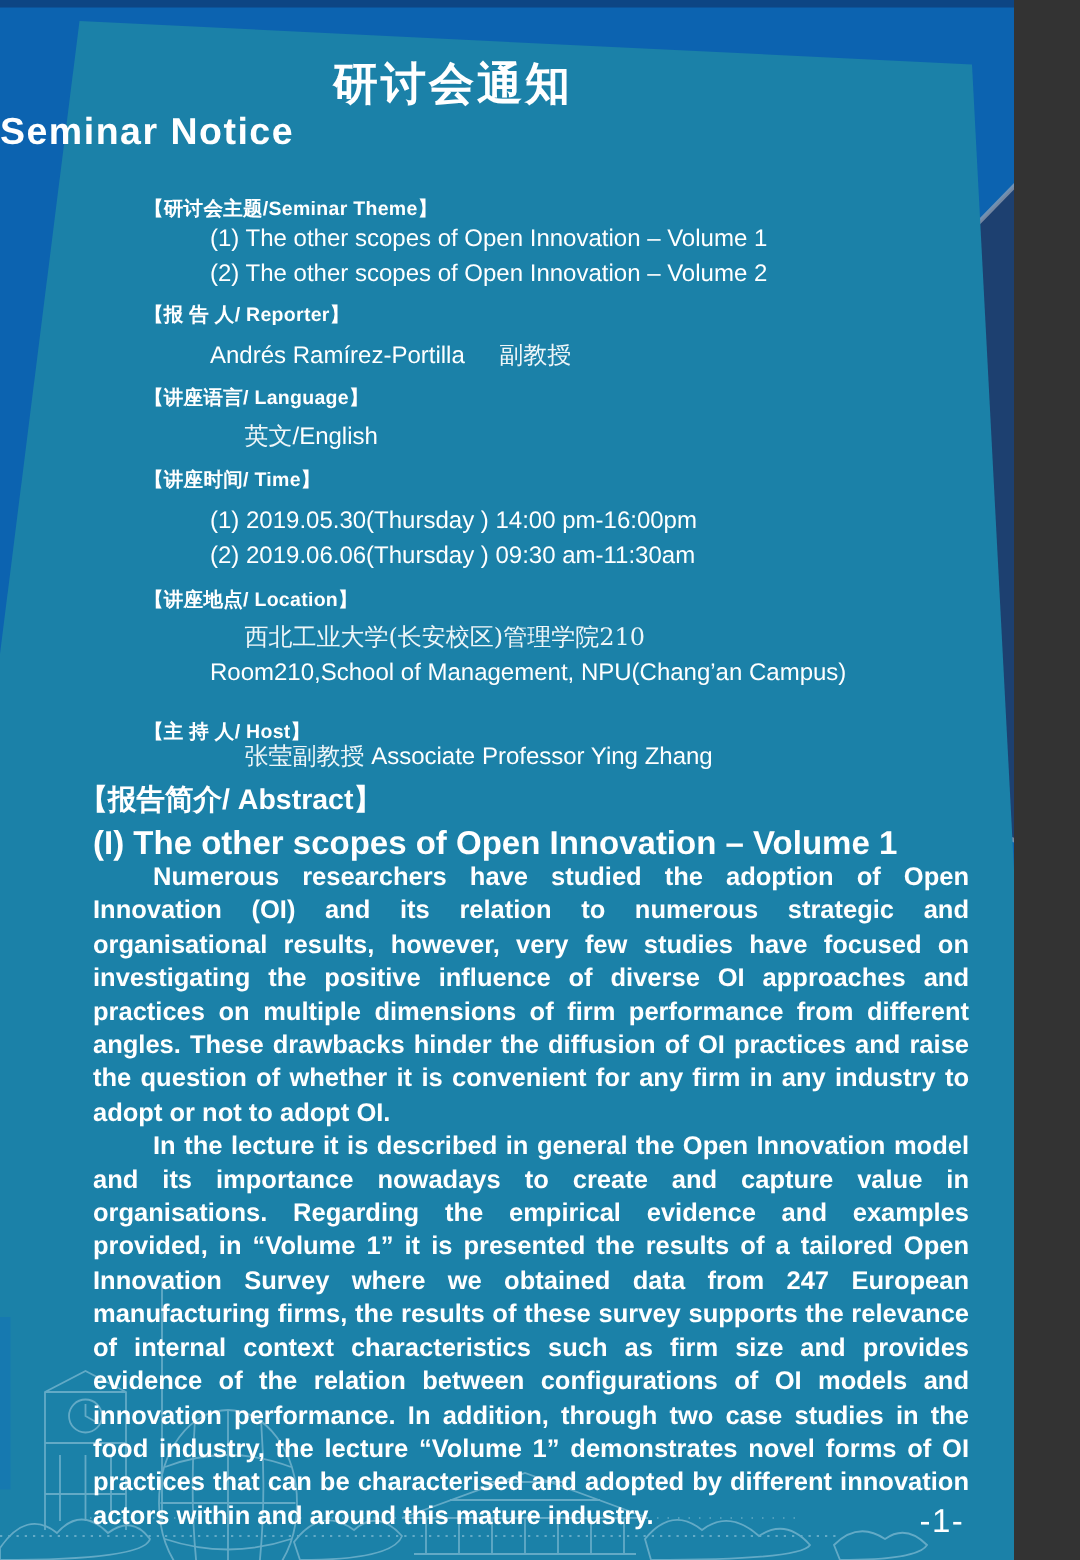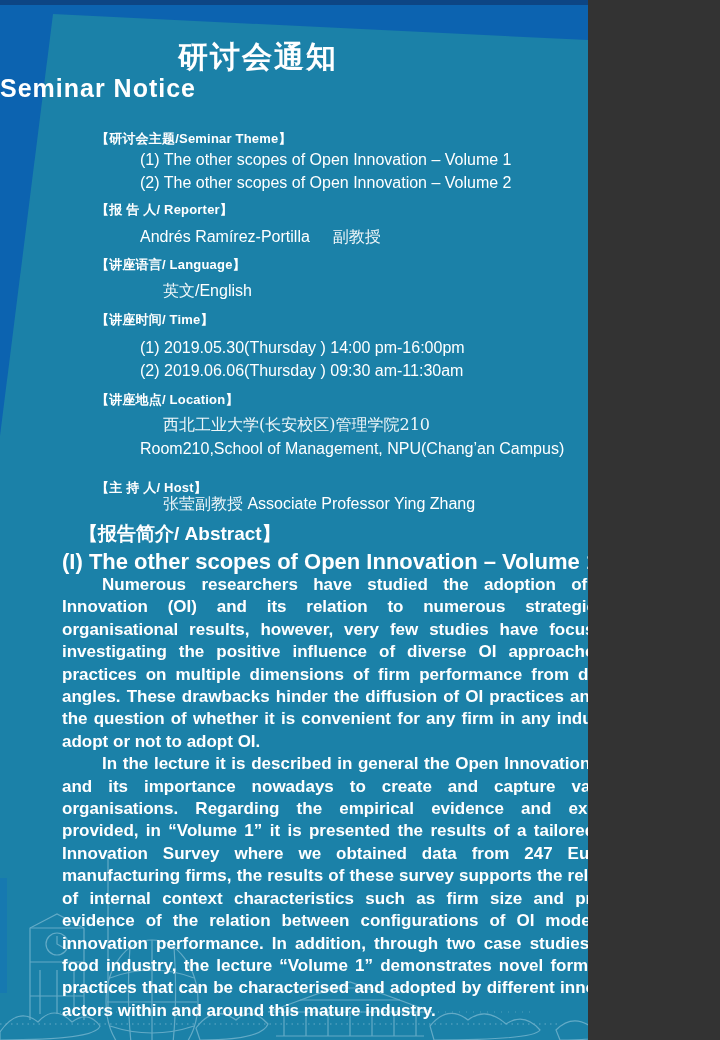--- a/index.html
+++ b/index.html
@@ -1,28 +1,28 @@
 <!DOCTYPE html>
 <html><head>
 <meta charset="utf-8">
 <style>
   html,body{margin:0;padding:0;background:#333;}
   .page{
-    position:relative;width:588px;height:1040px;overflow:hidden;
+    position:relative;width:676px;height:1040px;overflow:hidden;
     background:#1d4ed8;color:#ffffff;
     font-family:"Liberation Sans",sans-serif;
   }
   .bg-svg{position:absolute;left:0;top:0;width:720px;height:1040px;display:block;}
   .abs{position:absolute;}
   .title-zh{left:0;right:72px;top:40px;text-align:center;font-size:30px;font-weight:700;letter-spacing:2px;line-height:34px;}
   .title-en{left:0;right:72px;top:74px;text-align:left;font-size:25px;font-weight:700;letter-spacing:1px;line-height:28px;}
   .hdr{left:96px;font-size:13px;font-weight:700;line-height:24px;white-space:nowrap;letter-spacing:.2px;}
   .val{left:140px;font-size:16px;font-weight:400;line-height:22px;white-space:nowrap;}
   .cjk-serif{font-family:"DejaVu Serif","Liberation Serif",serif;opacity:.93;padding-left:23px;}
-  .abstract-hdr{left:79px;font-size:19px;font-weight:700;line-height:24px;white-space:nowrap;}
+  .abstract-hdr{left:53px;font-size:19px;font-weight:700;line-height:24px;white-space:nowrap;}
   .volume-title{left:62px;font-size:22px;font-weight:700;line-height:22px;white-space:nowrap;}
   .abstract-body{left:62px;top:574px;width:584px;font-size:17px;font-weight:700;line-height:22.4px;text-align:justify;}
   .abstract-body p{margin:0;text-indent:40px;}
   .page-num{left:613px;top:1001px;font-size:22px;font-weight:400;letter-spacing:1px;}
 </style>
 </head>
 <body>
 
 <div class="page">
 

